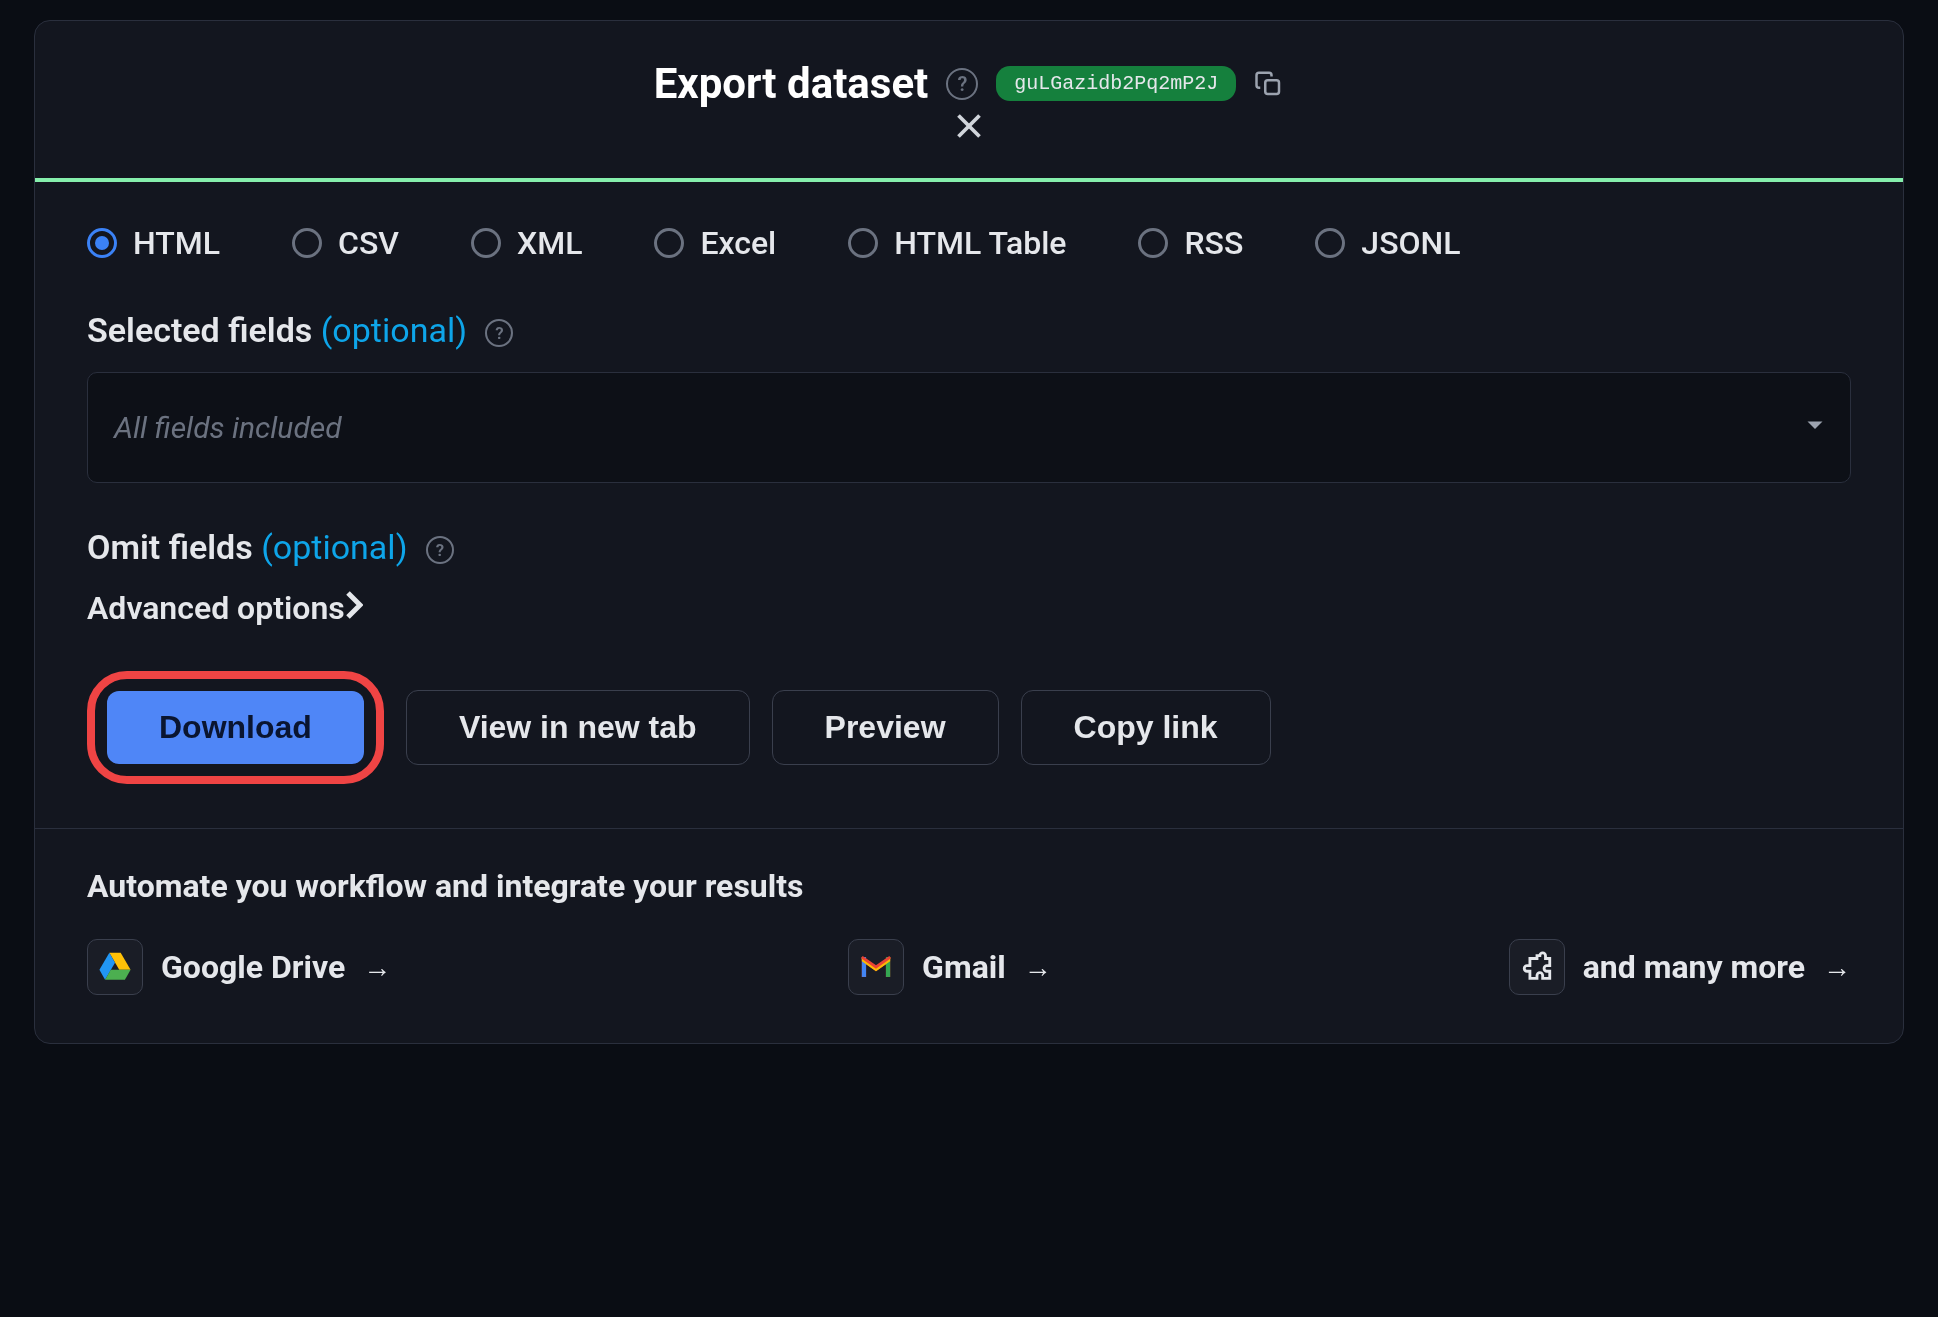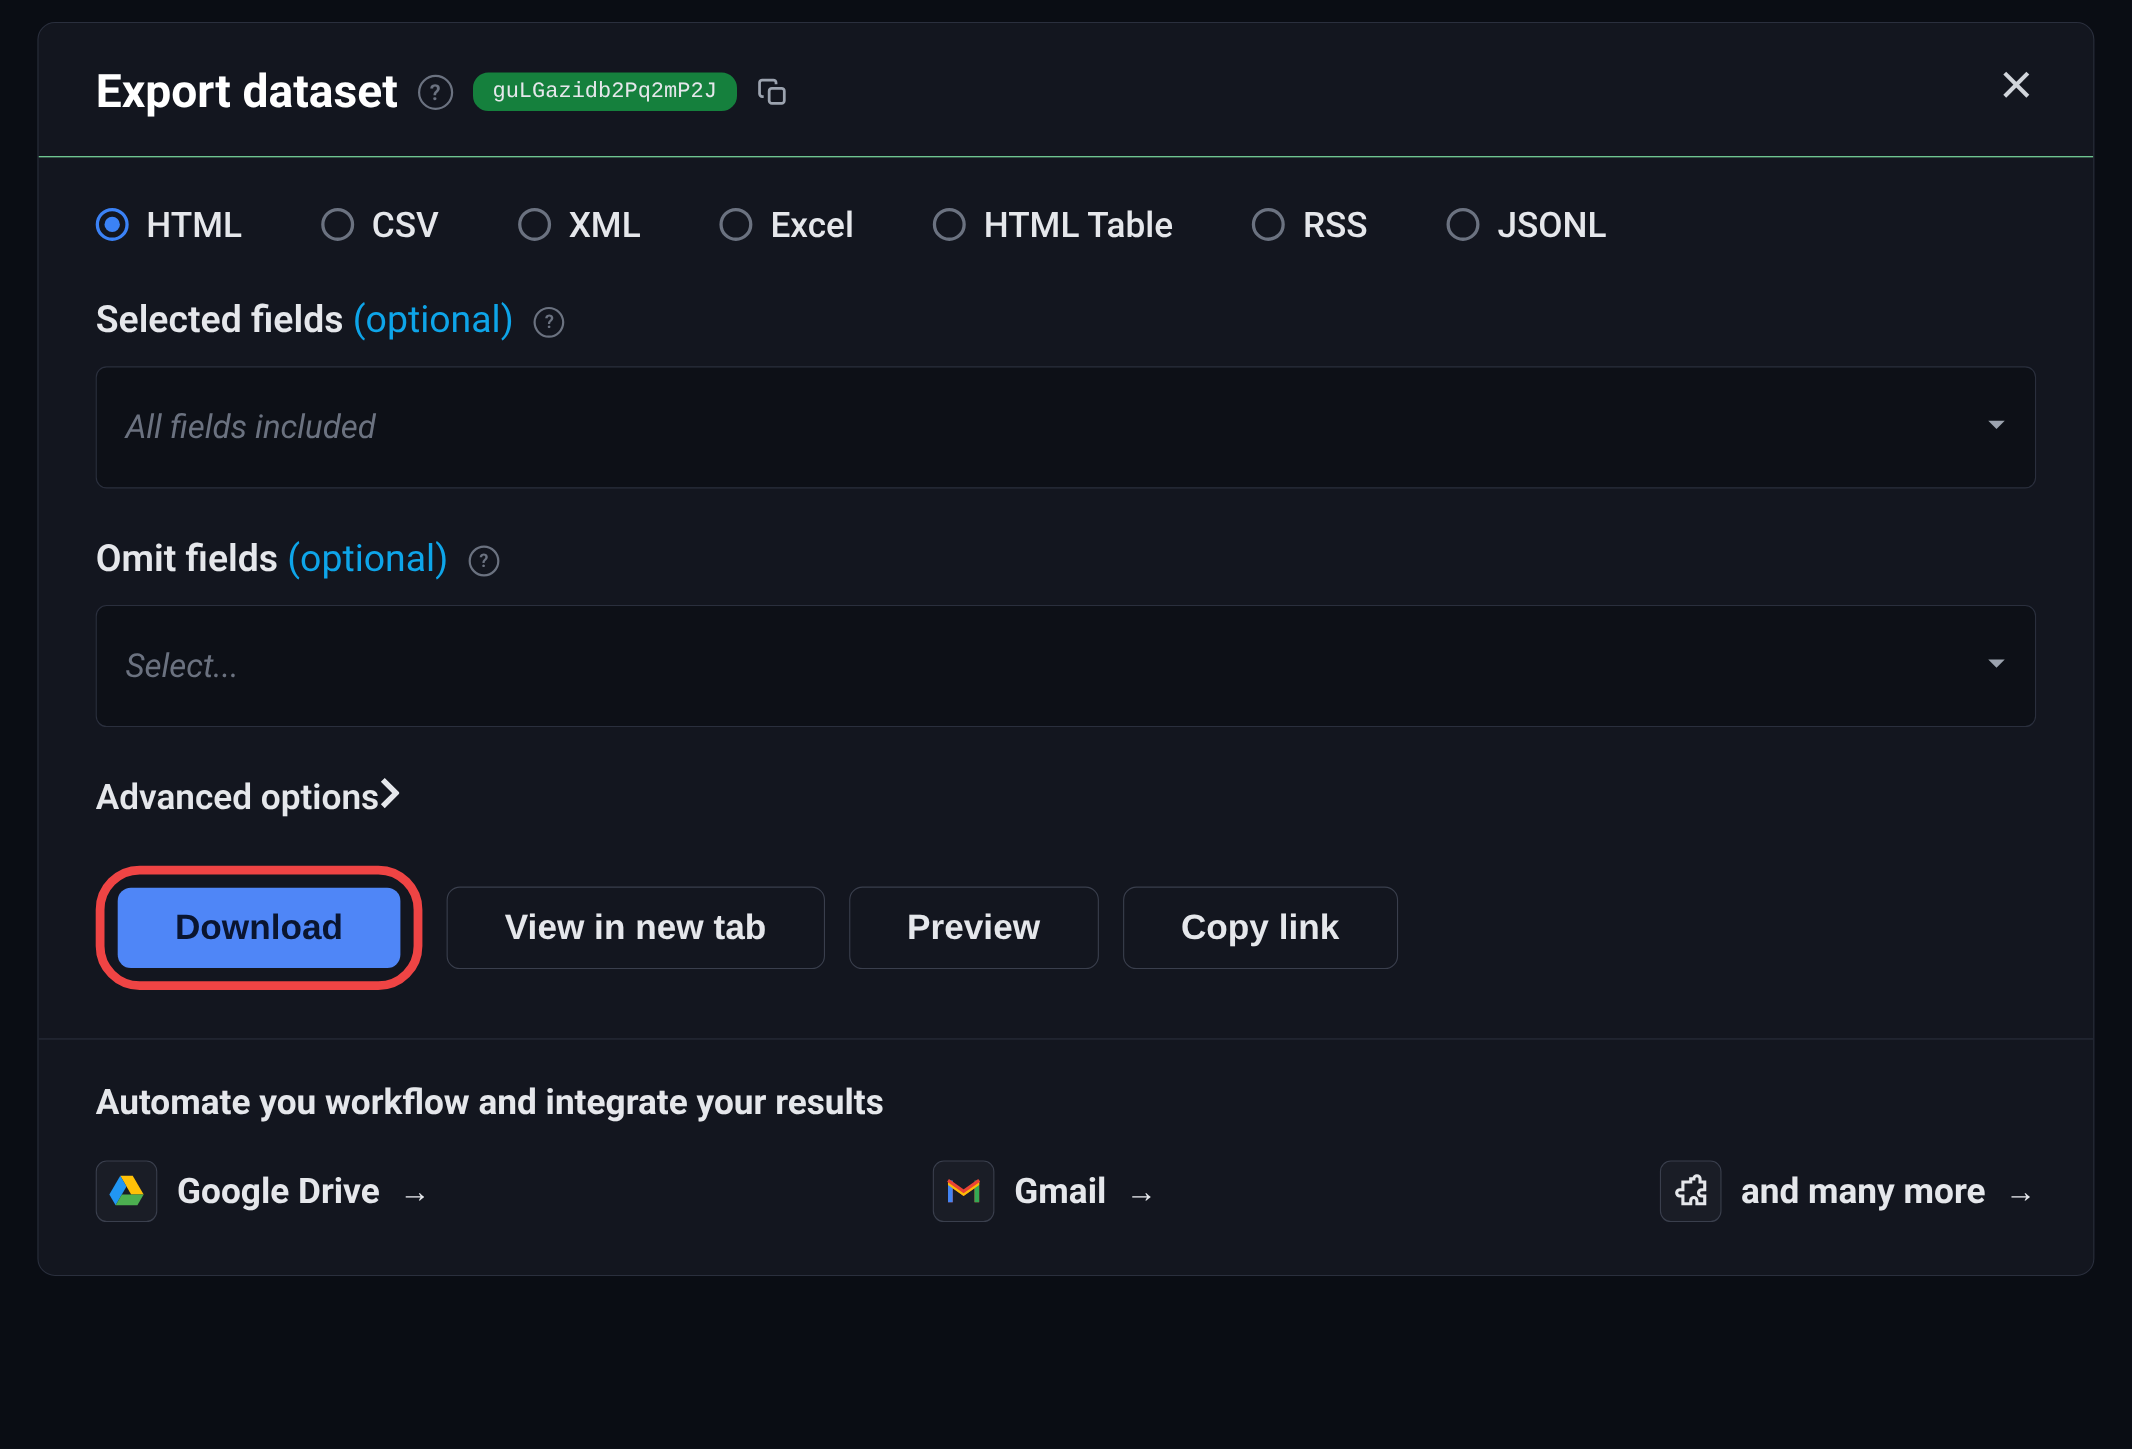--- a/index.html
+++ b/index.html
@@ -20,23 +20,25 @@
     }
     .modal {
       width: 1870px;
       background: #13161f;
       border: 1px solid #2a2f3d;
       border-radius: 16px;
       overflow: hidden;
     }
     .modal-header {
       display: flex;
+      align-items: center;
       justify-content: space-between;
       padding: 38px 52px 34px 52px;
-      border-bottom: 1px solid #86efac;
+      border-bottom: 4px solid #86efac;
+      flex-direction: column;
     }
     .header-left {
       display: flex;
       align-items: center;
       gap: 18px;
     }
     .modal-title {
       font-size: 42px;
       font-weight: 700;
       color: #ffffff;
@@ -316,28 +318,20 @@
             <path d="M1 1l5 5 5-5z"></path>
           </svg>
       </span>
     </div>
 
     <div class="section-label">
       <span>Omit fields</span>
       <span class="optional">(optional)</span>
       <span class="help-icon">?</span>
     </div>
-    <div class="select-box">
-      <span class="select-placeholder">Select...</span>
-      <span class="select-caret">
-        <svg viewBox="0 0 12 8" fill="currentColor">
-            <path d="M1 1l5 5 5-5z"></path>
-          </svg>
-      </span>
-    </div>
 
     <div class="advanced-toggle">
       <span>Advanced options</span>
       <span class="chevron-right">
         <svg viewBox="0 0 8 14" fill="none" stroke="currentColor" stroke-width="2.5">
             <path d="M1 1l6 6-6 6"></path>
           </svg>
       </span>
     </div>
 

